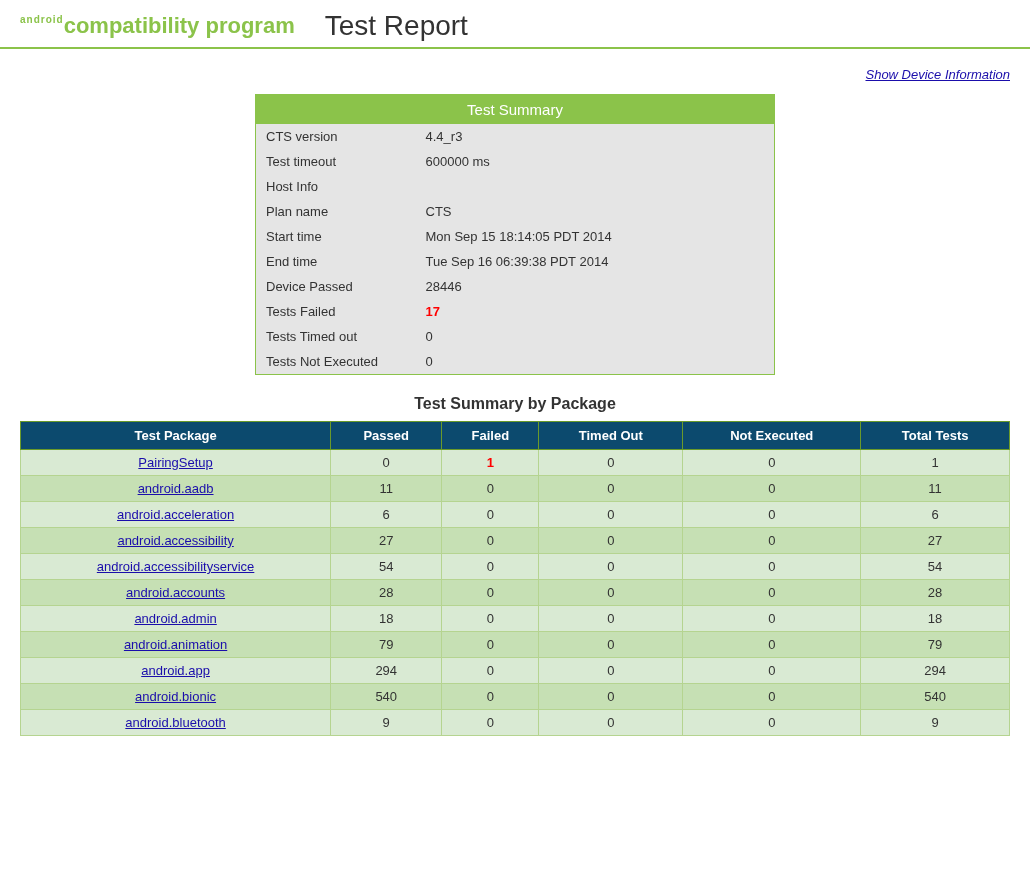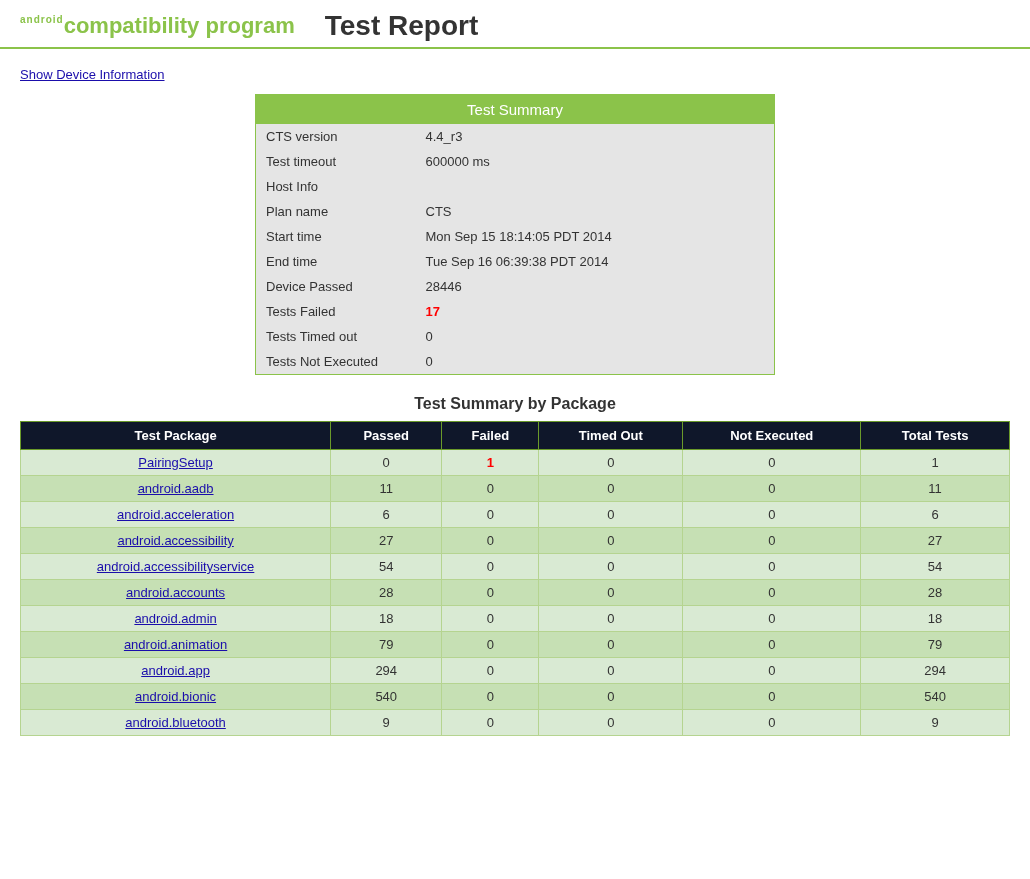--- a/index.html
+++ b/index.html
@@ -28,32 +28,33 @@
 
     #logo-compat-text {
       font-size: 22px;
       font-weight: bold;
       color: #8bc34a;
       line-height: 1.1;
     }
 
     #page-title {
       font-size: 28px;
-      font-weight: bold;
+      font-weight: normal;
       color: #333;
       margin-left: 10px;
     }
 
     #content {
       padding: 10px 20px;
     }
 
     #device-info-link {
-      text-align: left;
+      text-align: right;
       margin: 8px 0 12px 0;
+      font-style: italic;
     }
 
     #device-info-link a {
       color: #1a0dab;
       font-size: 13px;
     }
 
     
     #summary-container {
       max-width: 520px;
@@ -100,21 +101,21 @@
       color: #333;
     }
 
     #package-table {
       width: 100%;
       border-collapse: collapse;
       border: 1px solid #8bc34a;
     }
 
     #package-table th {
-      background: #0f172a;
+      background: #0c4a6e;
       color: #fff;
       font-weight: bold;
       text-align: center;
       padding: 6px 8px;
       font-size: 13px;
       border: 1px solid #6a9a2a;
     }
 
     #package-table td {
       background: #d9ead3;

